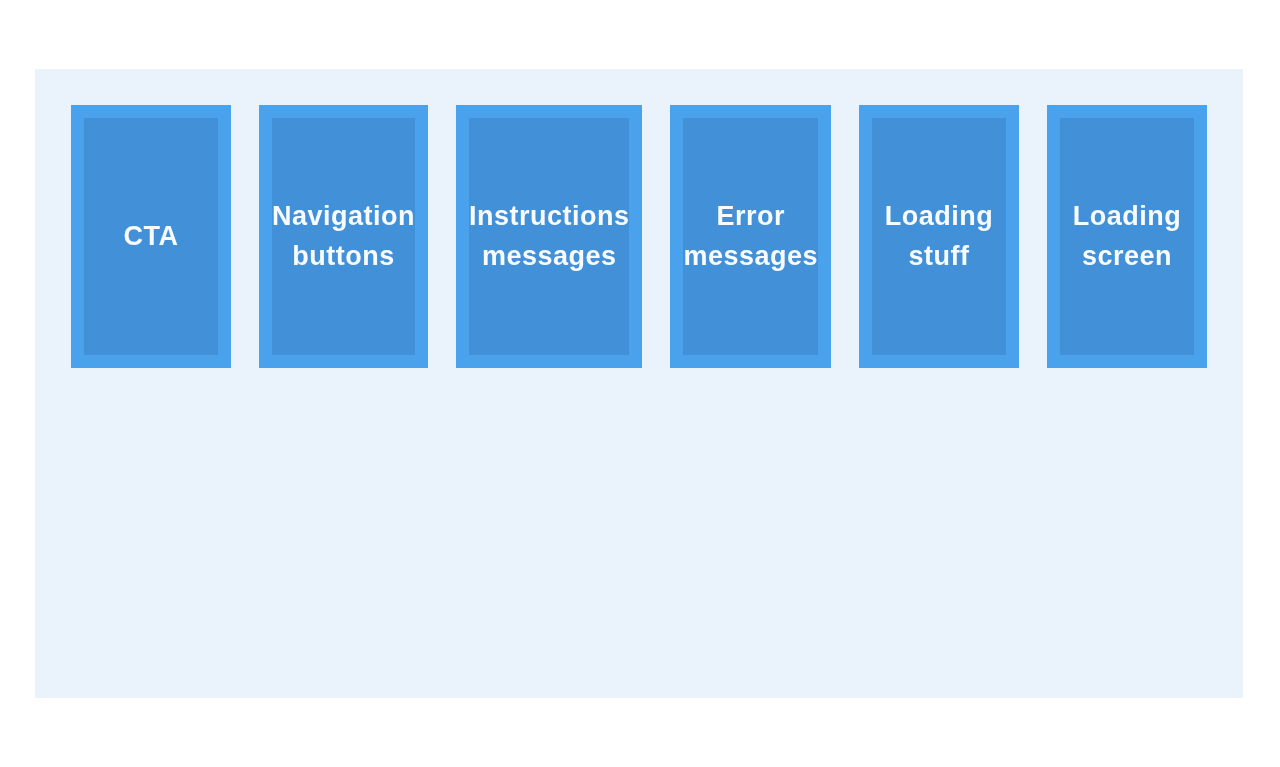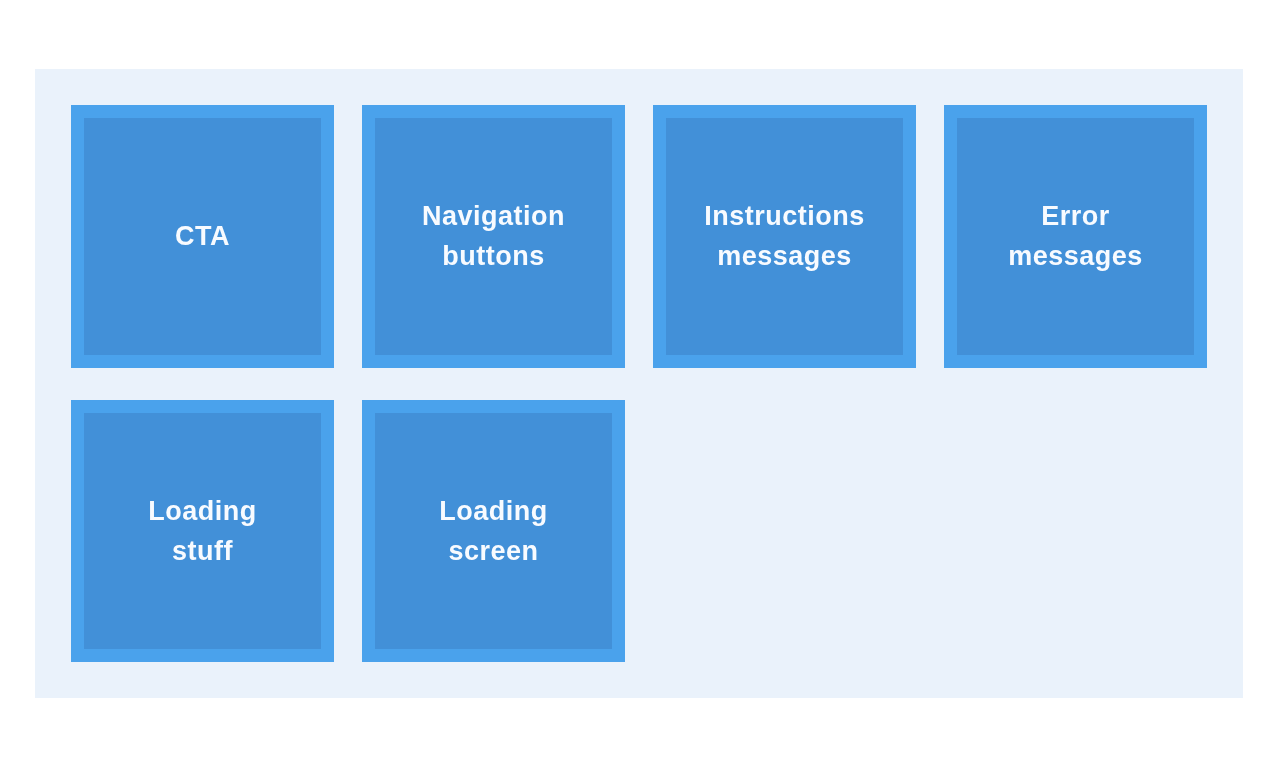--- a/index.html
+++ b/index.html
@@ -31,21 +31,21 @@
     height: 629px;
     background: var(--panel-bg);
   }
   .grid {
     position: absolute;
     left: 36px;
     top: 36px;
     right: 36px;
     bottom: 36px;
     display: grid;
-    grid-template-columns: repeat(4, 1fr);
+    grid-template-columns: repeat(6, 1fr);
     grid-template-rows: repeat(2, 1fr);
     column-gap: 28px;
     row-gap: 32px;
   }
   .tile {
     background: var(--tile-border);
     padding: 13px;
     cursor: default;
   }
   .tile-inner {

